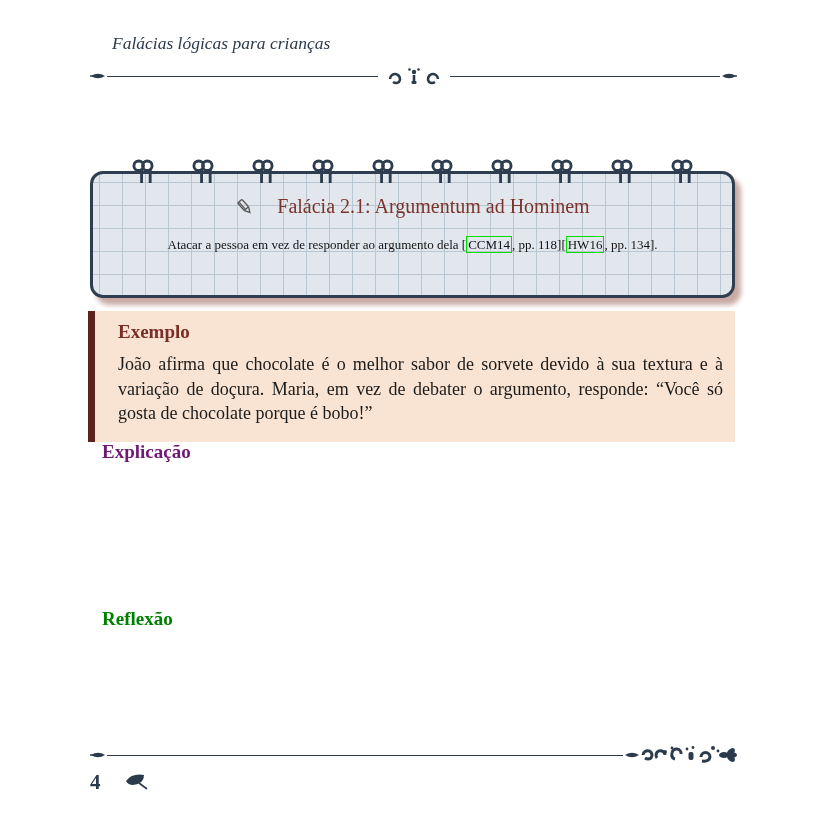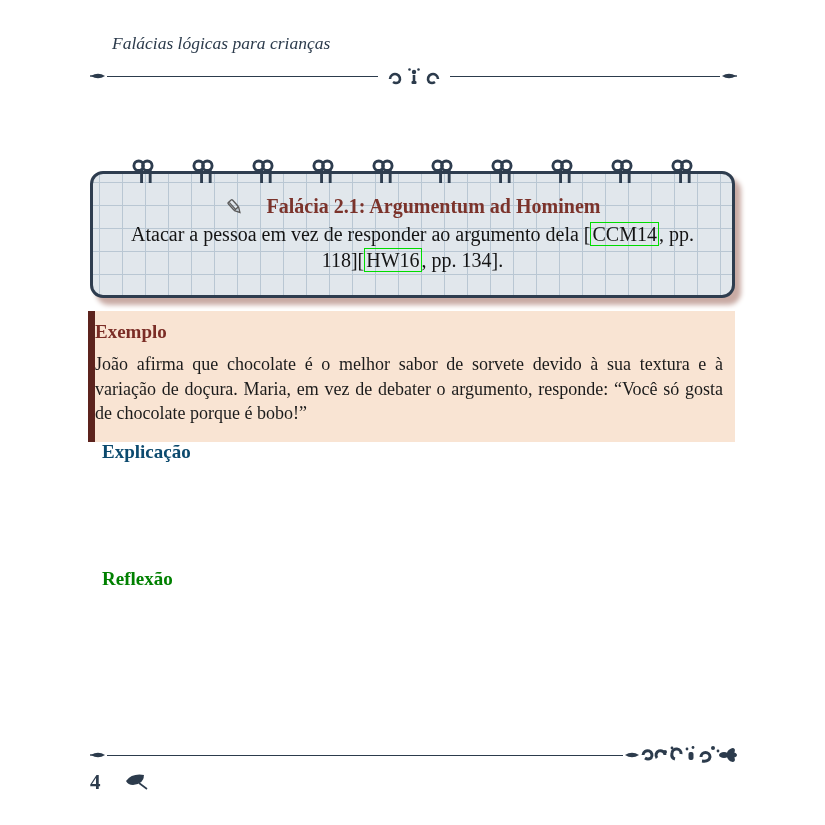--- a/index.html
+++ b/index.html
@@ -21,38 +21,38 @@
               justify-content:space-between;z-index:3;}
   .notebook{box-sizing:border-box;width:645px;height:127px;
             border:3px solid #2e3d4f;border-radius:13px;
             background-color:#e1e7ec;
             background-image:linear-gradient(#b9c7d3 1px, transparent 1px),
                              linear-gradient(90deg,#b9c7d3 1px, transparent 1px);
             background-size:23px 23px;background-position:6px 8px;
             box-shadow:6px 7px 5px #c9aba4;
             padding:21px 28px 0 28px;}
   .nb-title{display:flex;justify-content:center;align-items:center;gap:23px;
-            color:#7b332b;font-weight:bold;font-size:20px;line-height:22px;}
-  .nb-body{margin-top:4px;text-align:center;font-size:20px;line-height:26px;color:#141414;}
+            color:#7b332b;font-weight:normal;font-size:20px;line-height:22px;}
+  .nb-body{margin-top:15px;text-align:center;font-size:13px;line-height:26px;color:#141414;}
   .cite{border:1.6px solid #00dc00;padding:0 1px;cursor:pointer;}
 
   
   .example{position:absolute;top:311px;left:88px;width:647px;box-sizing:border-box;
            background:#f9e4d3;border-left:7px solid #5c231d;
-           padding:10px 12px 16px 0;}
+           padding:10px 12px 16px 23px;}
   .example h3{margin:0 0 9px 0;font-size:19px;color:#7b2d26;}
   .body-par{font-size:18px;line-height:24.5px;text-align:justify;margin:0;}
 
   
   .section{position:absolute;left:102px;width:634px;}
   .section h3{margin:0 0 12px 0;font-size:19px;}
   .explanation{top:441px;}
-  .explanation h3{color:#0c4a6e;}
+  .explanation h3{color:#701a75;}
   .reflection{top:568px;}
-  .reflection h3{color:#008000;}
+  .reflection h3{color:#008000;margin-top:40px;}
 
   
   .pagenum-row{position:absolute;top:770px;left:90px;display:flex;align-items:center;gap:22px;}
   .pagenum{font-weight:bold;font-size:21px;color:#2c3b4c;}
 </style>
 </head>
 <body>
 
 <svg width="0" height="0" style="position:absolute">
   <defs>

